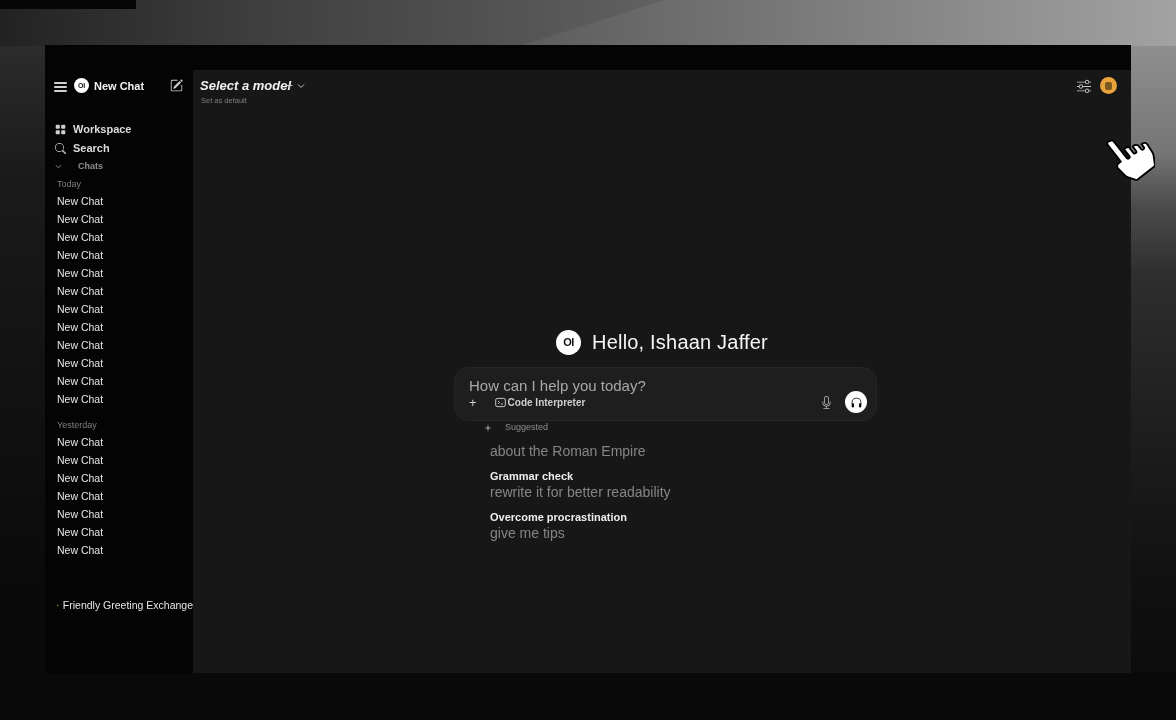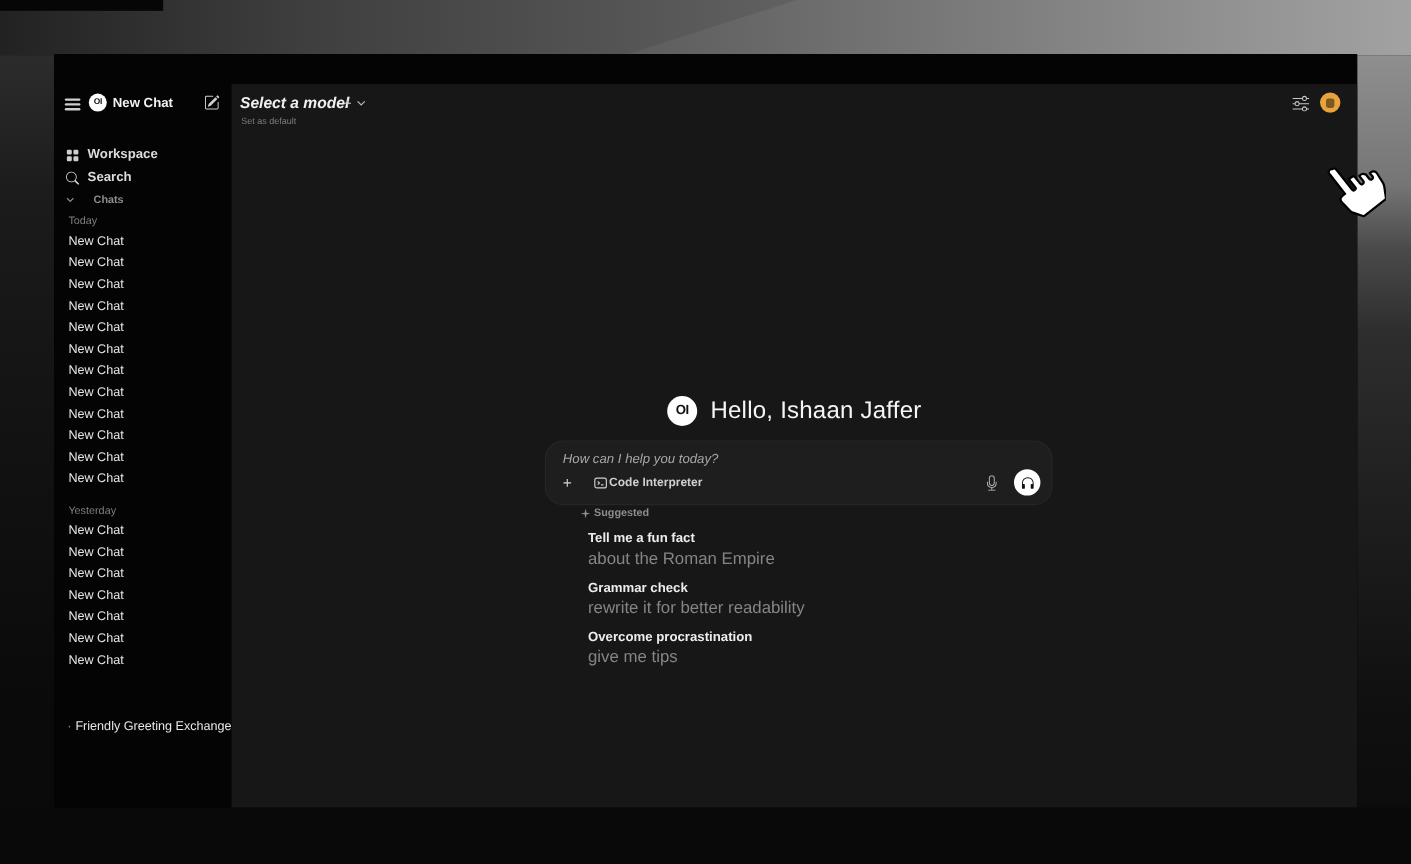--- a/index.html
+++ b/index.html
@@ -68,33 +68,33 @@
   
   .greeting { position:absolute; left:0; top:256px; width:938px; height:32px; display:flex;
     align-items:center; justify-content:center; gap:11px; }
   .greet-logo { width:25px; height:25px; border-radius:50%; background:#fff; color:#111;
     font-size:11px; font-weight:bold; display:flex; align-items:center; justify-content:center; letter-spacing:-.5px; }
   .greet-text { font-size:20px; font-weight:500; color:#f5f5f5; letter-spacing:.2px; }
 
   
   .composer { position:absolute; left:262px; top:298px; width:421px; height:52px;
     background:#1e1e1e; border-radius:14px; box-shadow:0 0 0 1px #262626; }
-  .composer-ph { position:absolute; left:14px; top:9px; font-size:11px; color:#a8a8a8; cursor:text;font-style:italic; }
+  .composer-ph { position:absolute; left:14px; top:9px; font-size:15px; color:#a8a8a8; cursor:text; }
   .composer-row { position:absolute; left:0; right:0; bottom:6px; height:24px; display:flex; align-items:center; }
   .plus-btn { margin-left:14px; font-size:13px; color:#cfcfcf; cursor:pointer; line-height:1; }
   .ci-chip { margin-left:18px; display:flex; align-items:center; gap:2px; cursor:pointer; }
   .ci-chip .lbl { font-size:10px; font-weight:600; color:#cfcfcf; }
   .composer-spacer { flex:1; }
   .mic-btn { width:13px; height:13px; margin-right:12px; cursor:pointer; }
   .call-btn { width:22px; height:22px; margin-right:9px; border-radius:50%; background:#fff;
     display:flex; align-items:center; justify-content:center; cursor:pointer; }
 
   
   .suggested { position:absolute; left:291px; top:352px; width:420px; }
-  .sug-hdr { display:flex; align-items:flex-end; gap:3px; font-size:9px; color:#8d8d8d;font-weight:bold; }
+  .sug-hdr { display:flex; align-items:flex-end; gap:13px; font-size:9px; color:#8d8d8d; }
   .sug-item { margin-top:11px; padding-left:6px; cursor:pointer; }
   .sug-item .t { font-size:11px; font-weight:600; color:#ededed; }
   .sug-item .s { font-size:14px; color:#858585; margin-top:2px; }
 
   
   .cursor { position:absolute; left:1101px; top:128px; width:54px; height:58px; z-index:50; pointer-events:none; }
 </style>
 </head>
 <body>
 
@@ -239,21 +239,20 @@
       </div>
 
       <div class="suggested">
         <div class="sug-hdr">
           <svg width="8" height="8" viewBox="0 0 16 16" fill="#8d8d8d">
             <path d="M8 0l1.6 6.4L16 8l-6.4 1.6L8 16 6.4 9.6 0 8l6.4-1.6z"></path>
           </svg>
           <span>Suggested</span>
         </div>
         <div class="sug-item">
-          <div class="t">Tell me a fun fact</div>
           <div class="s">about the Roman Empire</div>
         </div>
         <div class="sug-item">
           <div class="t">Grammar check</div>
           <div class="s">rewrite it for better readability</div>
         </div>
         <div class="sug-item">
           <div class="t">Overcome procrastination</div>
           <div class="s">give me tips</div>
         </div>

